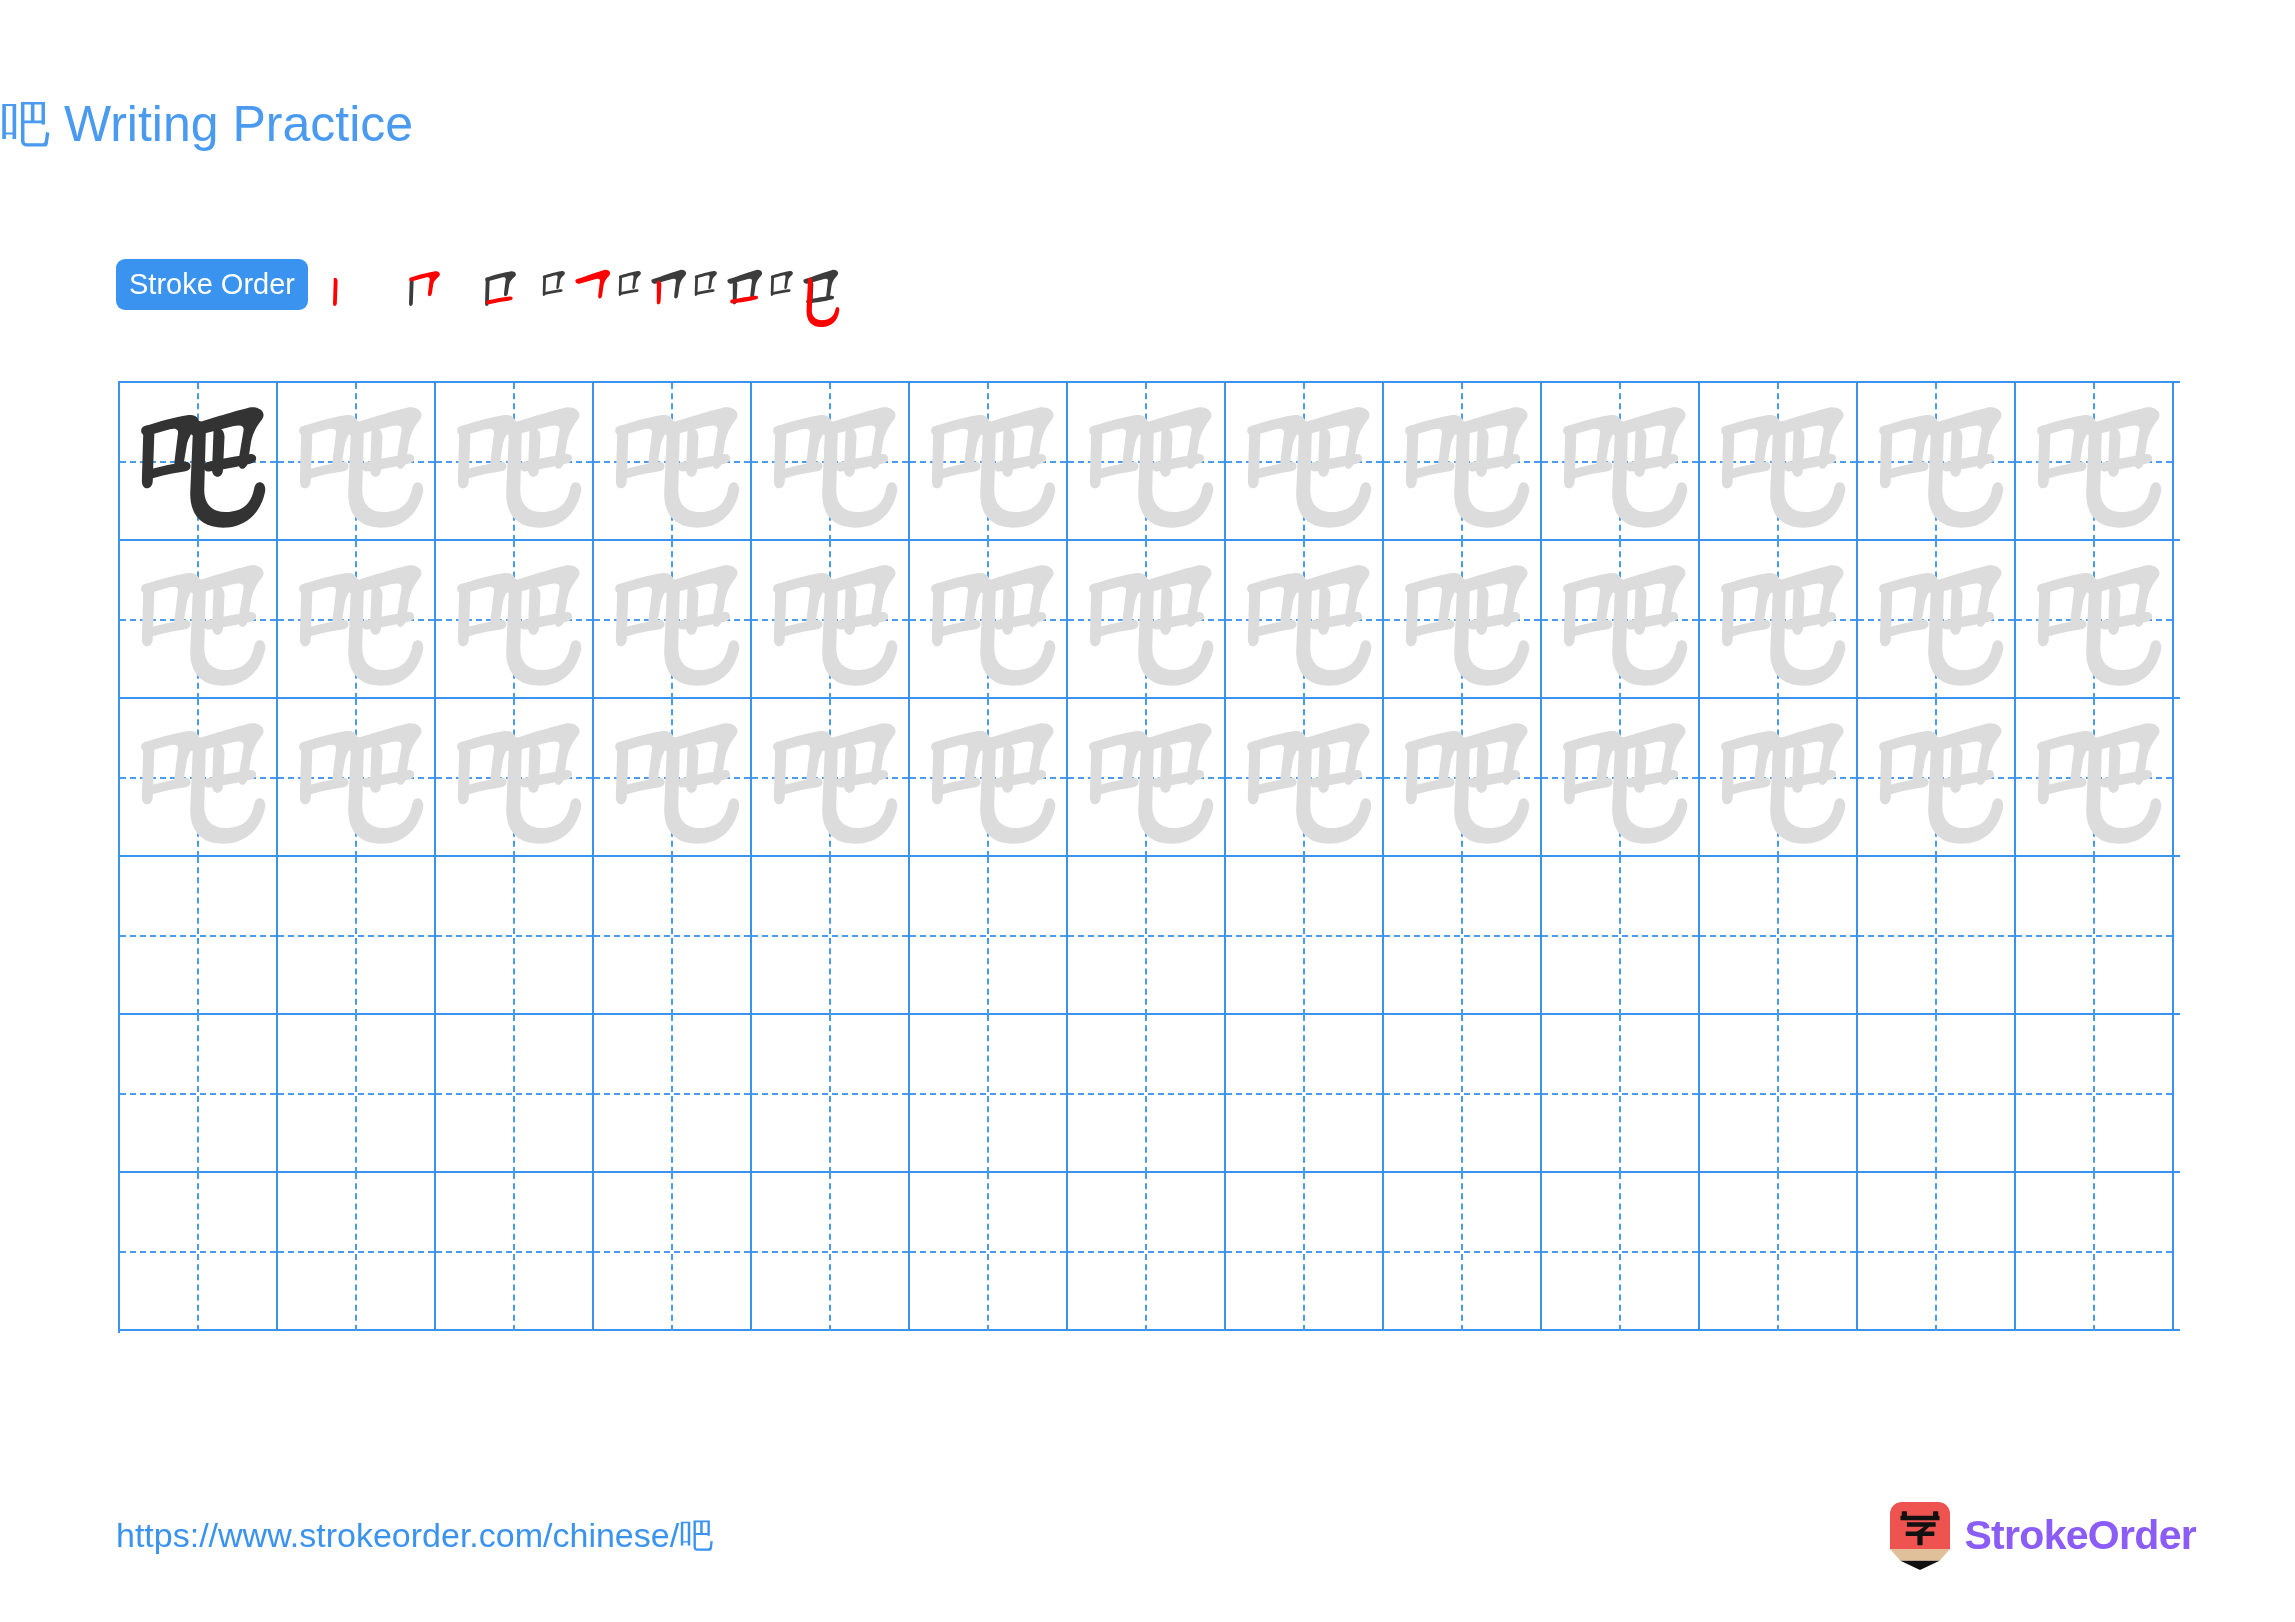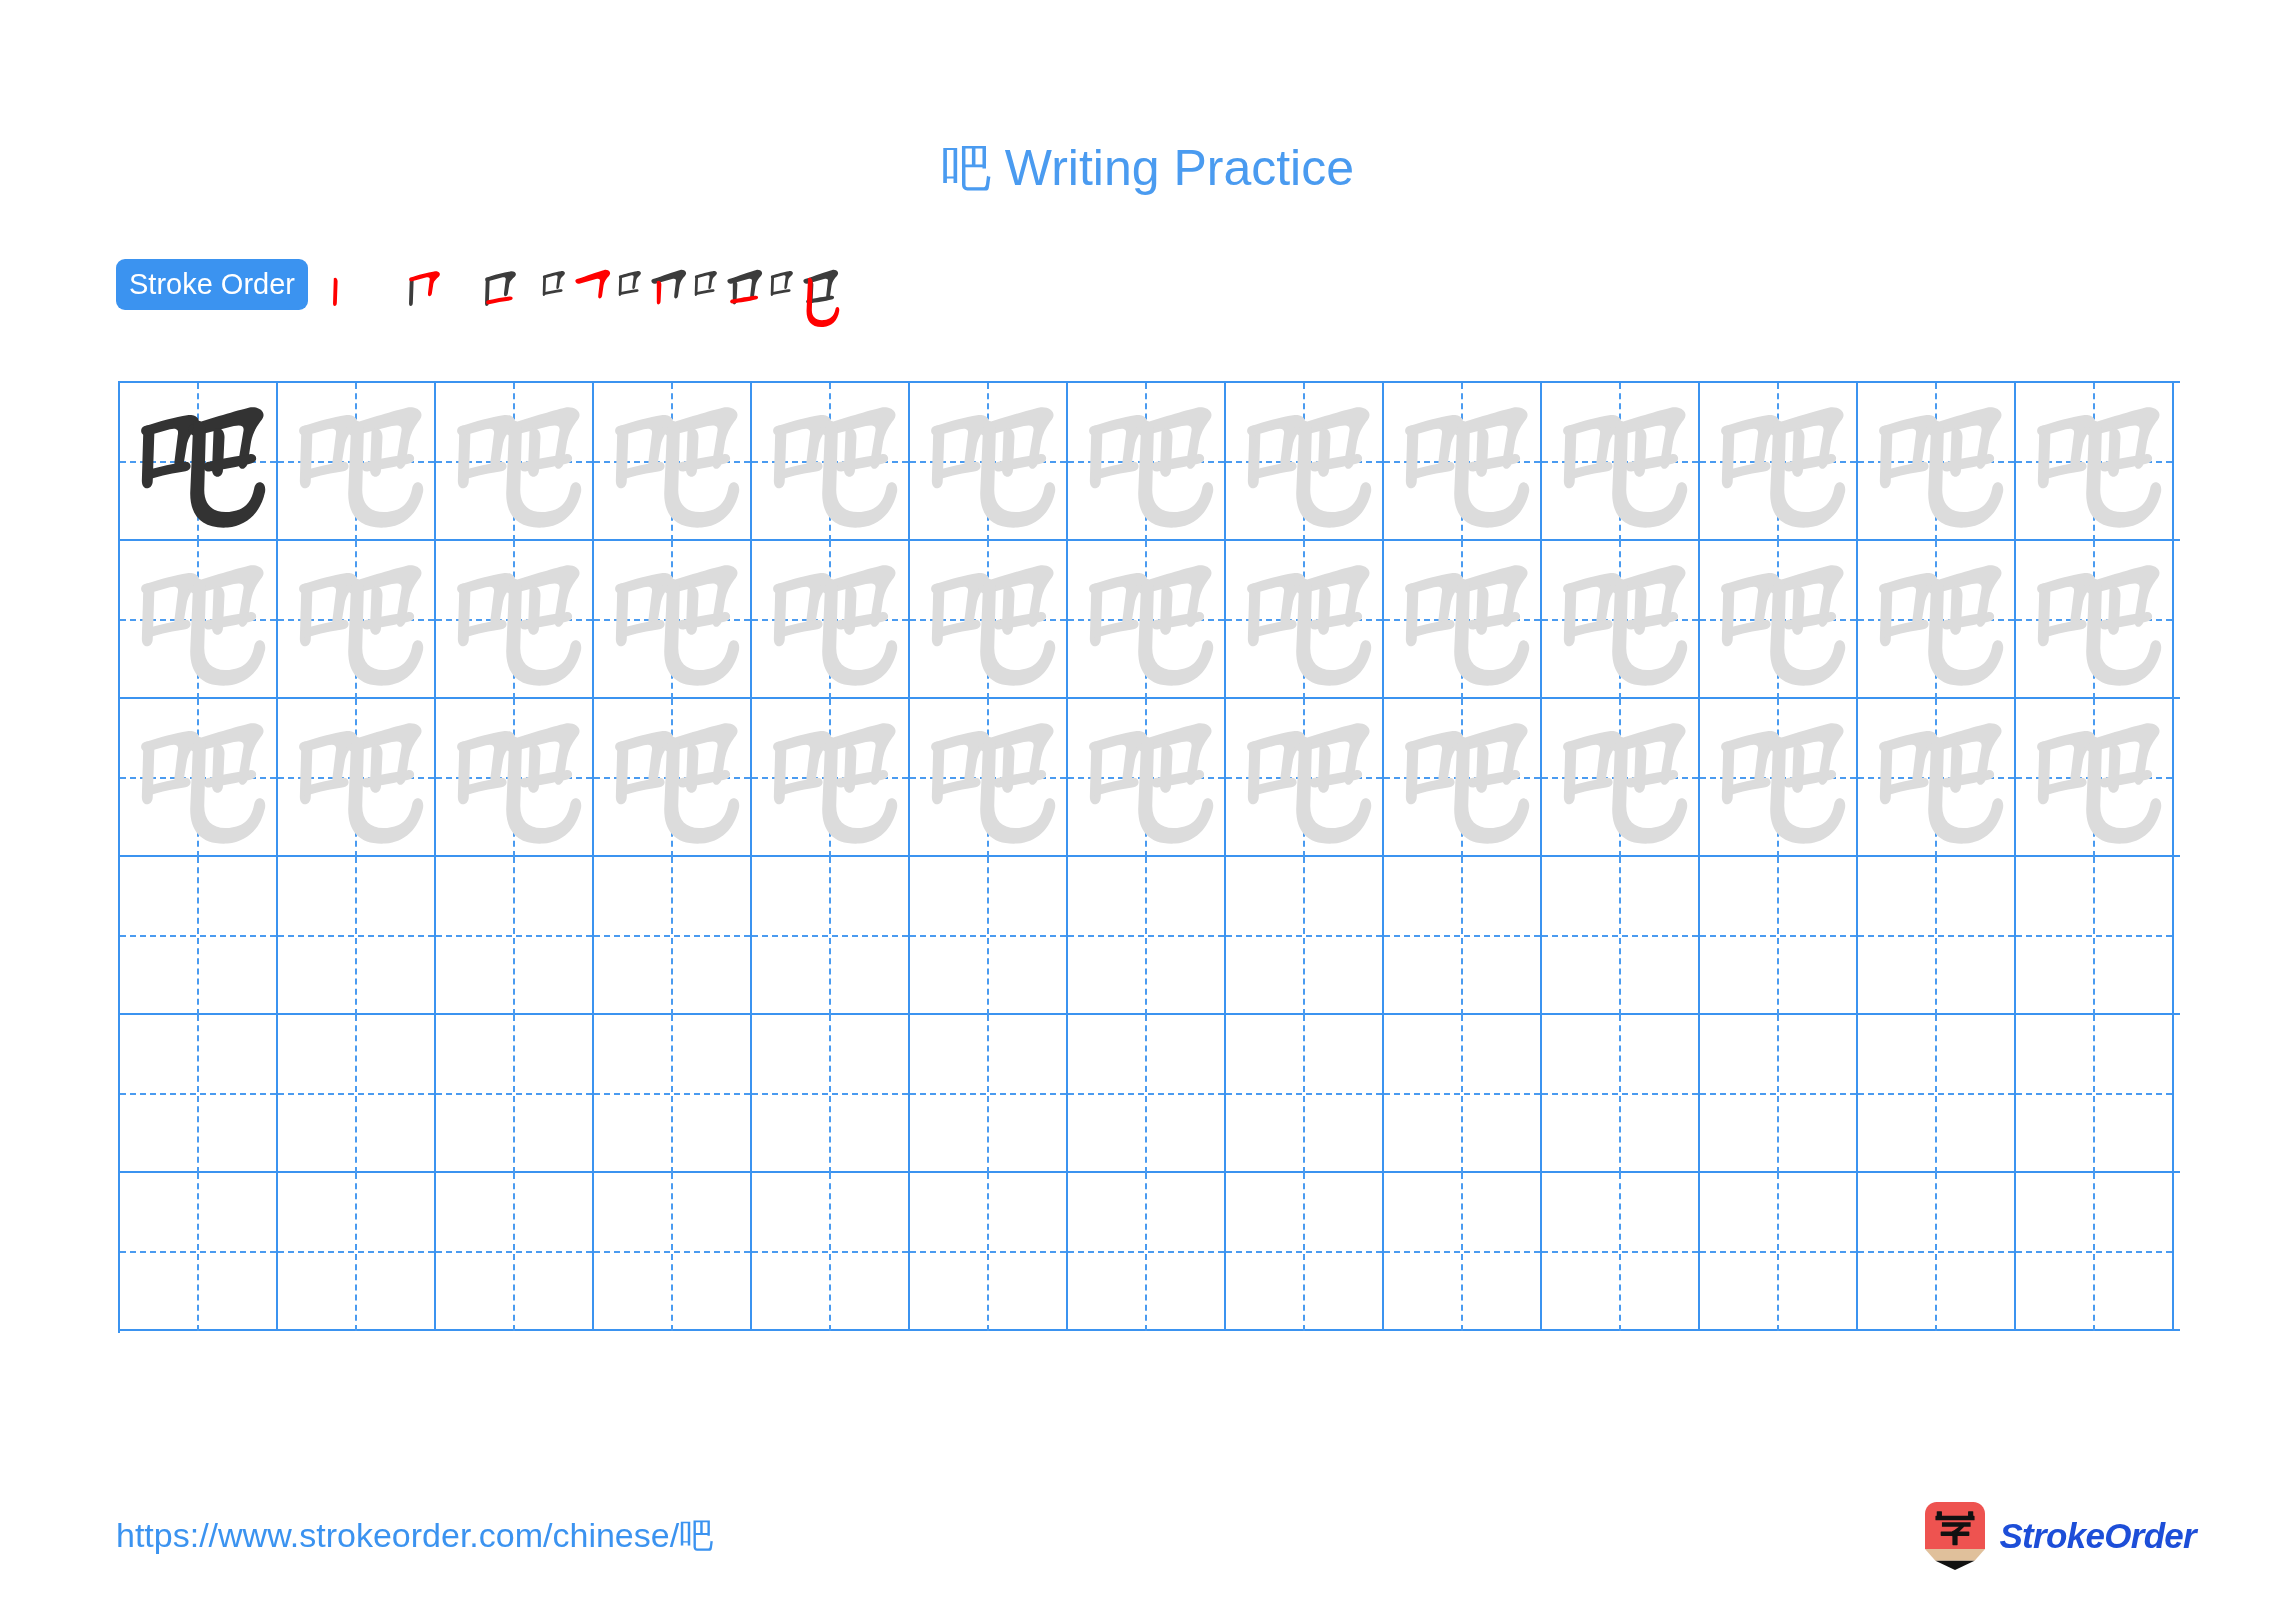--- a/index.html
+++ b/index.html
@@ -14,28 +14,27 @@
     font-family: "Liberation Sans", sans-serif;
     overflow: hidden;
   }
 
   
   #page-title {
     position: absolute;
     left: 0;
     top: 99px;
     width: 2295px;
-    text-align: center;
+    text-align: left;
     font-size: 50px;
     line-height: 1.0;
     color: #4A9BF0;
     font-weight: 400;
     letter-spacing: 0px;
     white-space: nowrap;
-    margin-top: 44px;
   }
   #page-title .hanzi-title {
     font-family: "DejaVu Sans", "Liberation Sans", sans-serif;
   }
 
   
   #stroke-order-row {
     position: absolute;
     left: 116px;
     top: 259px;
@@ -152,27 +151,26 @@
     height: 79px;
   }
   #brand-mark {
     width: 60px;
     height: 68px;
     flex: 0 0 auto;
     margin-right: 14.4px;
   }
   #brand-mark svg { width: 60px; height: 68px; display: block; }
   #brand-name {
-    font-size: 35px;
+    font-size: 41px;
     line-height: 41px;
     font-weight: bold;
-    color: #1d4ed8;
+    color: #8b5cf6;
     letter-spacing: -0.7px;
     white-space: nowrap;
-    font-style: italic;
   }
 </style>
 </head>
 <body>
 
 <div id="page-title">
   <span class="hanzi-title">吧</span><span> Writing Practice</span>
 </div>
 
 <div id="stroke-order-row">

